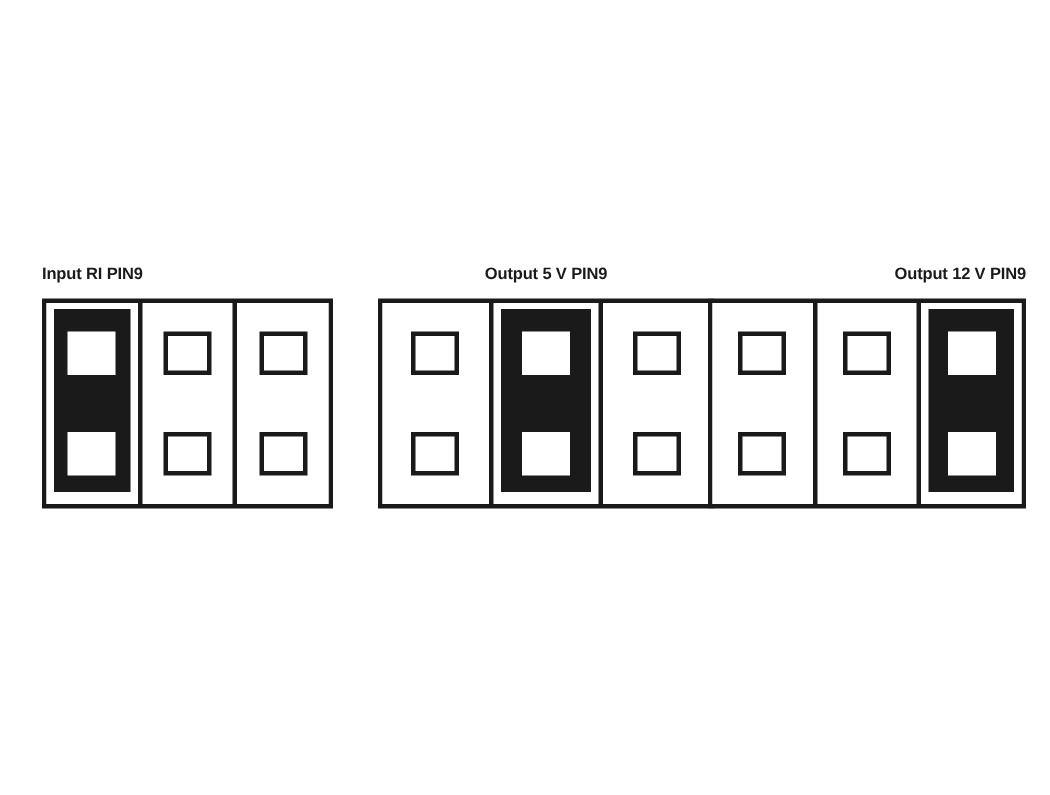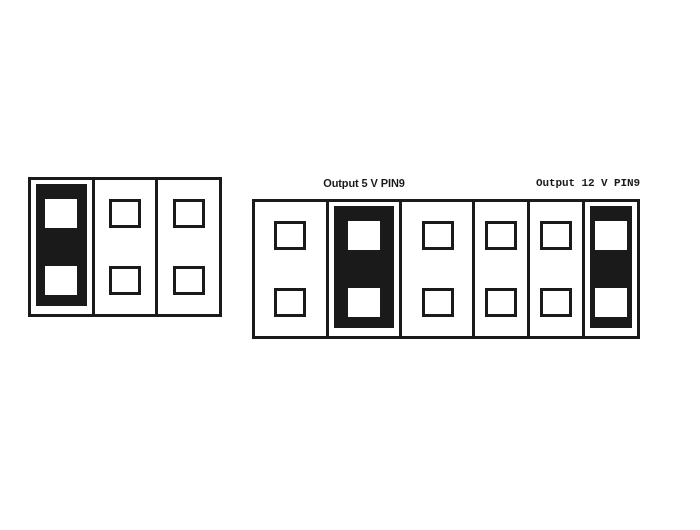--- a/index.html
+++ b/index.html
@@ -11,21 +11,21 @@
     font-family: "Liberation Sans", "DejaVu Sans", sans-serif;
     overflow: hidden;
     position: relative;
   }
   .diagram {
     position: absolute;
     top: 177px;
   }
   .diagram-1 { left: 28px;  width: 194px; }
   .diagram-2 { left: 252px; width: 224px; }
-  .diagram-3 { left: 472px; width: 168px; font-family: Liberation Mono, monospace; }
+  .diagram-3 { left: 472px; width: 212px; }
   .diagram-title {
     font-size: 11px;
     font-weight: bold;
     color: var(--ink);
     line-height: 13px;
     letter-spacing: -0.1px;
     margin-bottom: 9px;
     white-space: nowrap;
   }
   .diagram-1 .diagram-title { text-align: left; }
@@ -62,20 +62,21 @@
     border: 3px solid var(--ink);
   }
   .pin-pad.top    { top: 19px; }
   .pin-pad.bottom { bottom: 19px; }
   .jumper-column.active .pin-pad { border: none; }
 </style>
 </head>
 <body>
 
 <section class="diagram diagram-1">
+  <div class="diagram-title">Input RI PIN9</div>
   <div class="jumper-block">
     <div class="jumper-column active">
       <div class="cap-fill"></div>
       <div class="pin-pad top"></div>
       <div class="pin-pad bottom"></div>
     </div>
     <div class="jumper-column">
 
       <div class="pin-pad top"></div>
       <div class="pin-pad bottom"></div>

